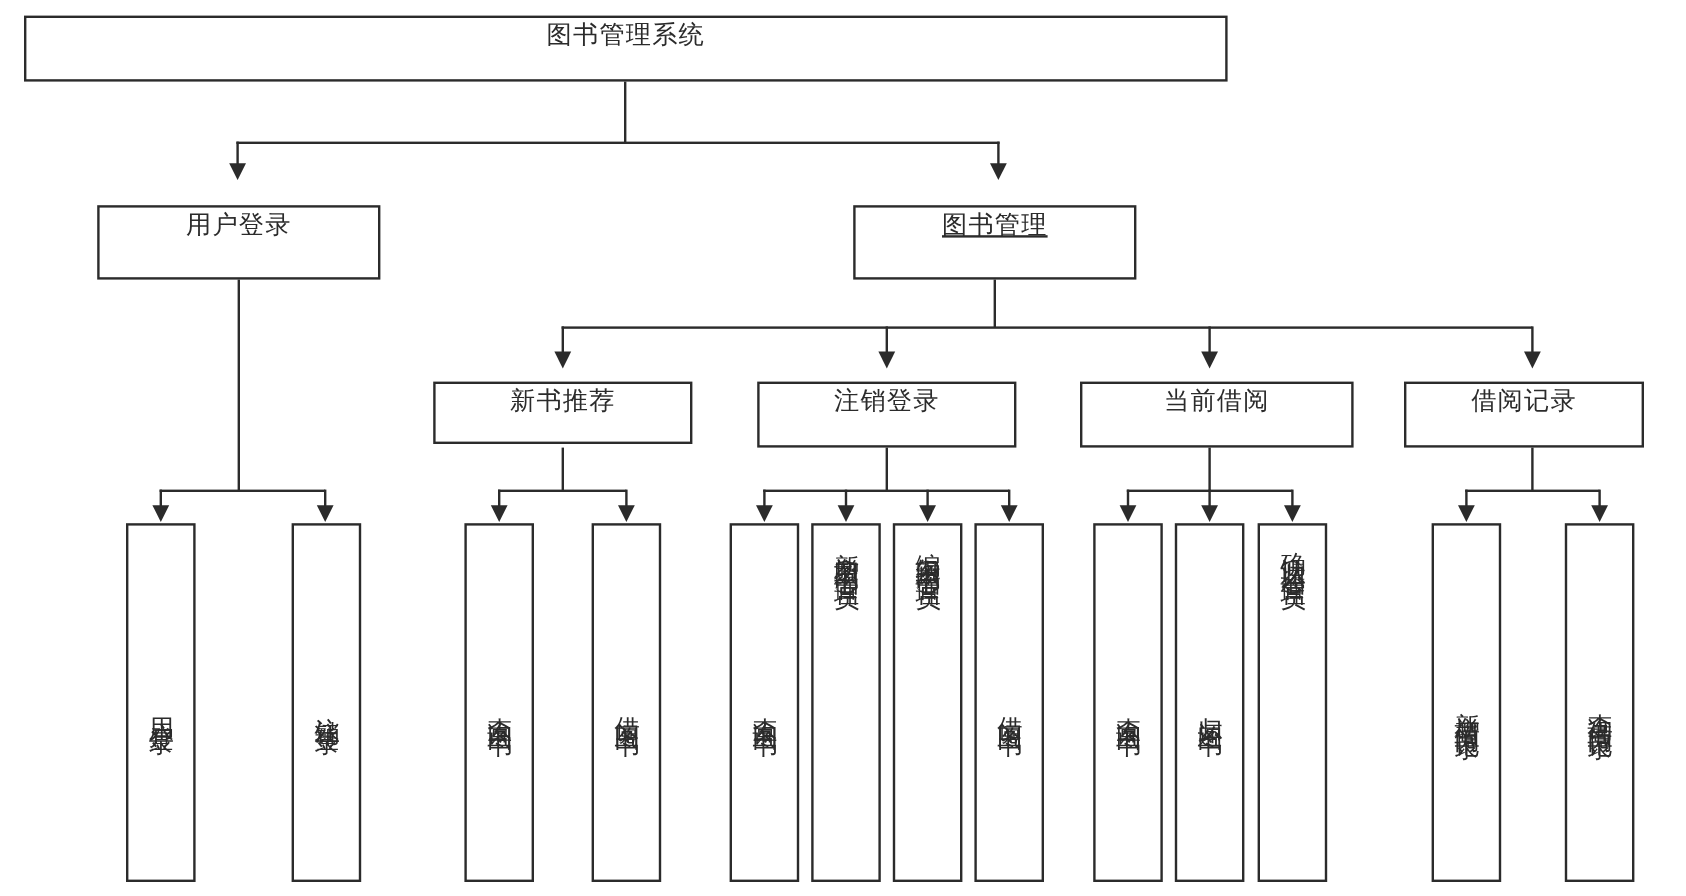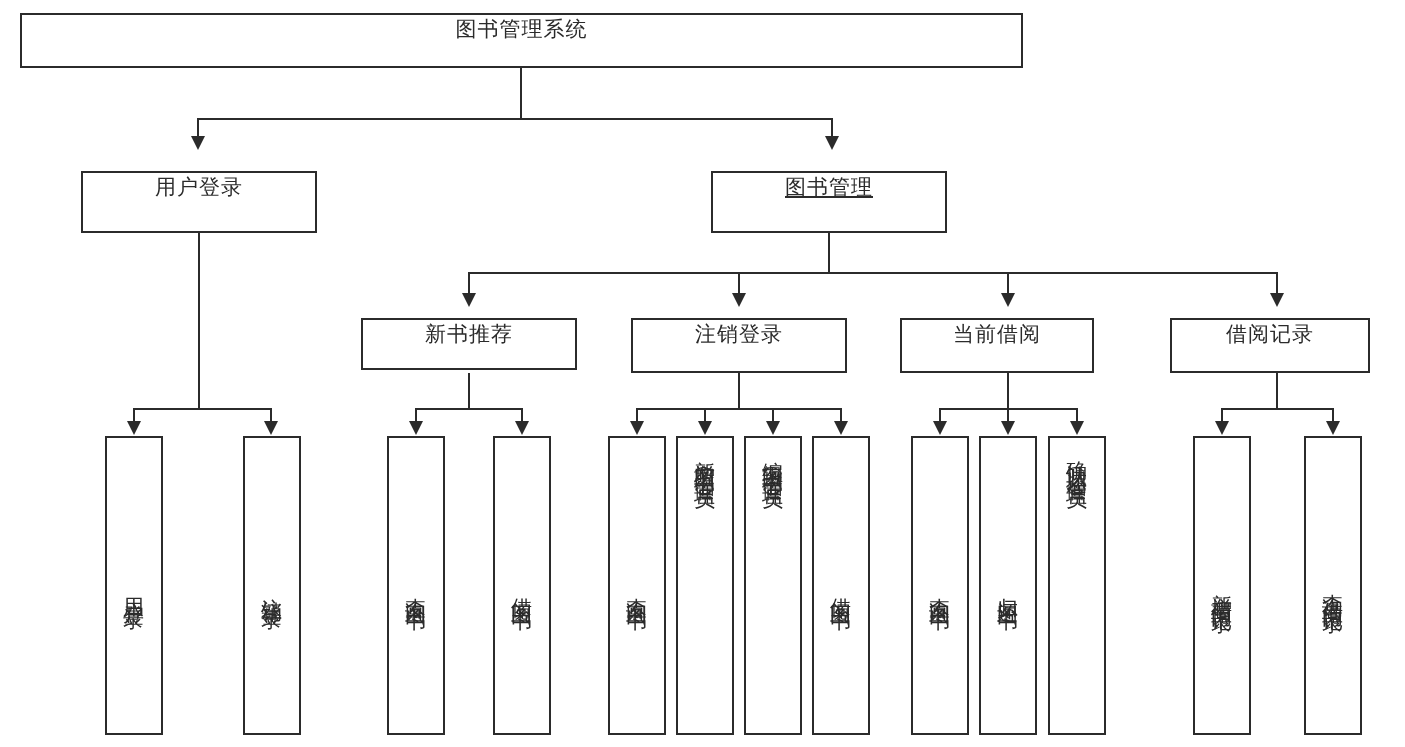--- a/index.html
+++ b/index.html
@@ -112,21 +112,21 @@
 
   <div class="line vline" style="left:1276px; top:272px; width:2px; height:24px;"></div>
   <div class="arrow" style="left:1270px; top:293px;"></div>
 
   <div class="node horiz" style="left:361px; top:318px; width:216px; height:52px;">
     <span>新书推荐</span>
   </div>
   <div class="node horiz" style="left:631px; top:318px; width:216px; height:55px;">
     <span>注销登录</span>
   </div>
-  <div class="node horiz" style="left:900px; top:318px; width:194px; height:55px;">
+  <div class="node horiz" style="left:900px; top:318px; width:228px; height:55px;">
     <span>当前借阅</span>
   </div>
   <div class="node horiz" style="left:1170px; top:318px; width:200px; height:55px;">
     <span>借阅记录</span>
   </div>
 
   <div class="line vline" style="left:198px; top:233px; width:2px; height:176px;"></div>
   <div class="line hline" style="left:133px; top:408px; width:138px; height:2px;"></div>
   <div class="line vline" style="left:133px; top:408px; width:2px; height:16px;"></div>
   <div class="arrow" style="left:127px; top:421px;"></div>

